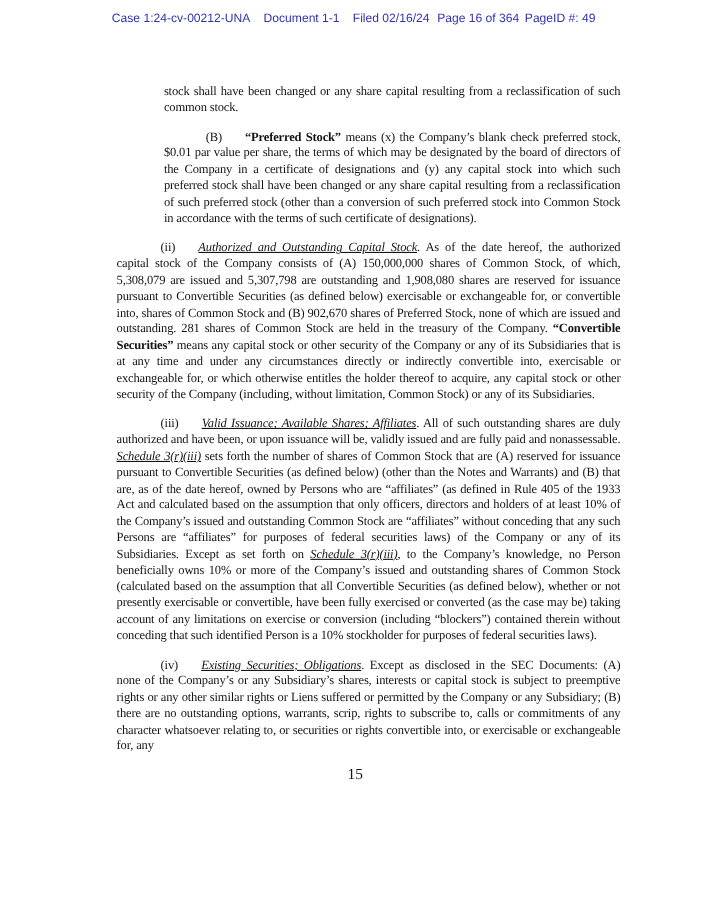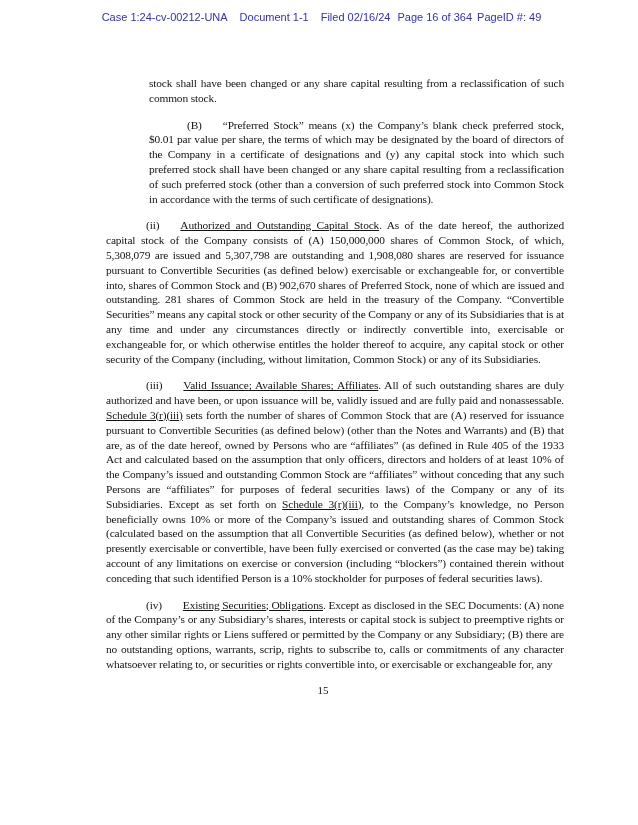--- a/index.html
+++ b/index.html
@@ -35,25 +35,25 @@
     text-align: justify;
     font-size: 11.4px;
     line-height: 14.8px;
     letter-spacing: -0.15px;
     color: #141414;
   }
   p.sub { margin-left: 43px; }
   p.indent-main { text-indent: 40px; }
   p.sub.indent-sub { text-indent: 38px; }
   .plabel { margin-right: 21px; }
-  .bold { font-weight: normal; }
-  .und { text-decoration: underline; }
+  .bold { font-weight: bold; }
+  .und { text-decoration: underline; font-style: italic; }
   .page-number {
     text-align: center;
-    font-size: 11px;
+    font-size: 14px;
     line-height: 14.8px;
     margin-top: 2px;
     transform: translateX(-12px);
   }
 </style>
 </head>
 <body>
 
 <div class="page">
 

